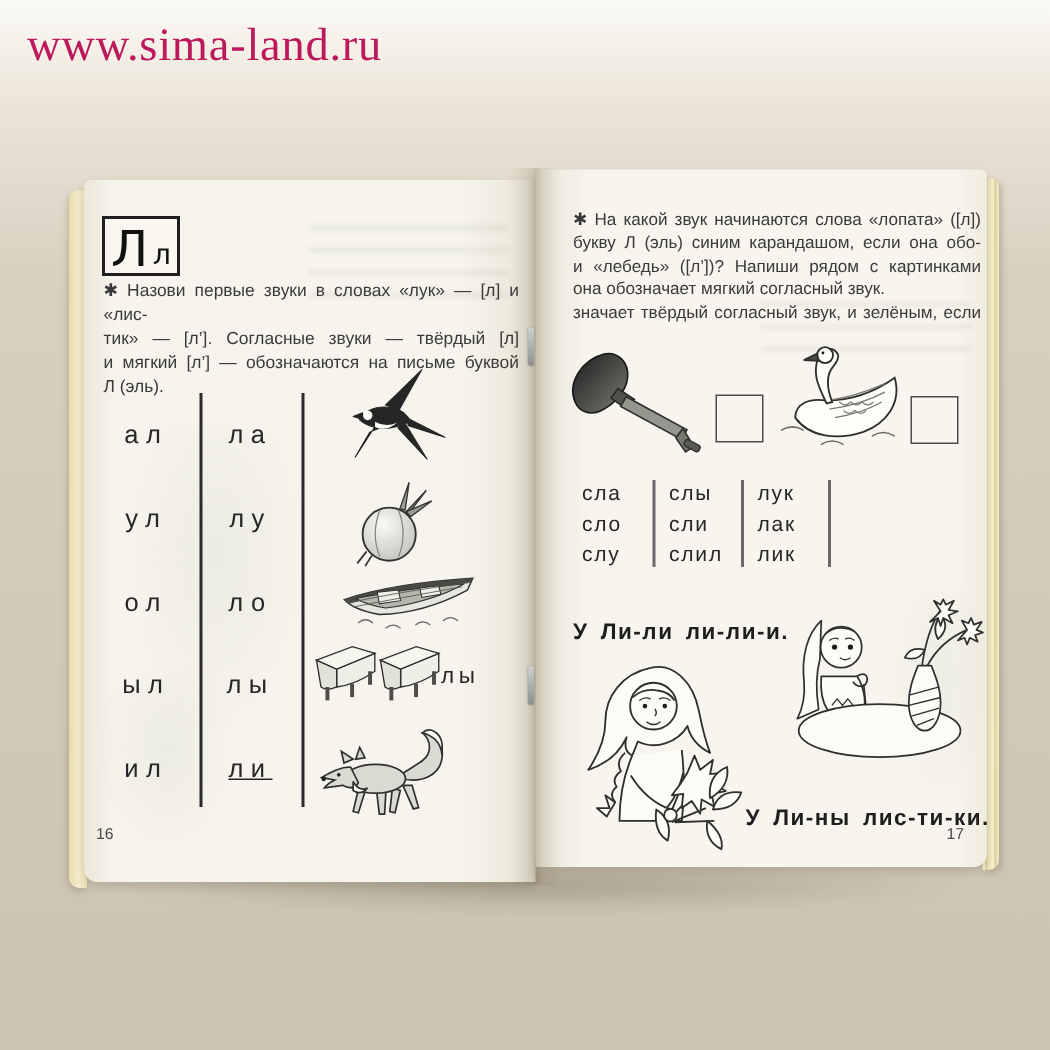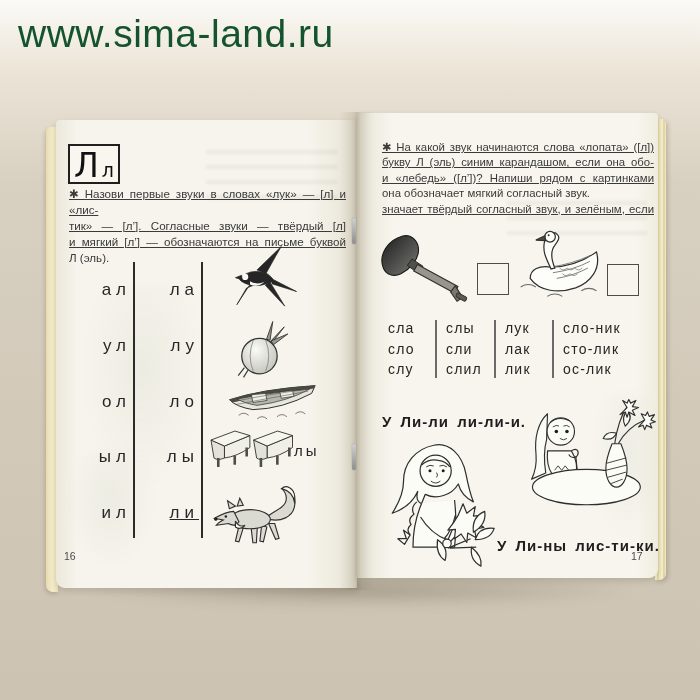--- a/index.html
+++ b/index.html
@@ -2,22 +2,22 @@
 <html><head>
 <meta charset="utf-8">
 <style>
   html,body{margin:0;padding:0;}
   body{
     width:700px;height:700px;position:relative;overflow:hidden;
     background:linear-gradient(180deg,#fbfaf7 0%,#ece5d7 10%,#d8d0c1 26%,#d2c9b9 60%,#ccc3b2 100%);
     font-family:"Liberation Sans",sans-serif;
   }
   .watermark{
-    position:absolute;left:18px;top:12px;font-size:39px;color:#14532d;
-    letter-spacing:.5px;font-family:Liberation Sans, sans-serif;
+    position:absolute;left:18px;top:12px;font-size:31px;color:#be185d;
+    letter-spacing:.5px;font-family:Liberation Serif, serif;
   }
   
   .book-shadow{
     position:absolute;left:80px;top:578px;width:560px;height:30px;
     background:radial-gradient(ellipse at 50% 40%,rgba(80,68,48,.30),rgba(80,68,48,0) 70%);
     filter:blur(5px);
   }
   .cover-edge-left{
     position:absolute;left:46px;top:127px;width:12px;height:465px;
     background:linear-gradient(90deg,#e8dcae 0%,#f4edcc 55%,#ece2b8 100%);
@@ -59,24 +59,24 @@
     position:absolute;left:12px;top:24px;width:52px;height:40px;
     border:2px solid #1f1f1f;background:#f8f6ee;display:flex;align-items:flex-end;
     justify-content:center;gap:3px;padding-bottom:3px;box-sizing:border-box;
   }
   .letter-big{font-size:33px;line-height:.82;color:#111;font-family:"DejaVu Sans",sans-serif;}
   .letter-small{font-size:19px;line-height:.9;color:#111;font-family:"DejaVu Sans",sans-serif;}
   .instr{position:absolute;color:#3a3a3a;}
   .instr-left{left:13px;top:66px;width:277px;font-size:11.6px;line-height:16px;}
   .instr-right{left:25px;top:27px;width:272px;font-size:11.4px;line-height:15.4px;}
   .iline{text-align:justify;white-space:normal;}
-  .iline.j{text-align-last:justify;text-decoration:underline;}
+  .iline.j{text-align-last:justify;}
   .vline{position:absolute;top:142px;width:2px;height:276px;background:#2b2b2b;}
   .cell{position:absolute;height:26px;line-height:26px;font-size:17px;
-    letter-spacing:5px;color:#262626;text-align:right;}
+    letter-spacing:5px;color:#262626;text-align:center;}
   .c1{left:8px;width:67px;}
   .c2{left:79px;width:64px;}
   .pic{position:absolute;}
   .note{position:absolute;left:238px;top:322px;font-size:15px;letter-spacing:3px;color:#262626;}
   .pgnum{position:absolute;font-size:10.5px;color:#4a4a4a;}
   .rcol{position:absolute;top:205px;font-size:14px;line-height:20.5px;letter-spacing:1.2px;color:#262626;}
   .rline{position:absolute;top:207px;width:1.5px;height:58px;background:#6a6a6a;}
   .answer-box{position:absolute;width:30px;height:30px;border:1.6px solid #4c4c4c;background:transparent;}
   .caption{position:absolute;font-size:15px;letter-spacing:1px;word-spacing:3px;color:#1e1e1e;white-space:nowrap;font-weight:bold;}
 </style>
@@ -245,25 +245,20 @@
       <div>сли</div>
       <div>слил</div>
     </div>
     <div class="rline" style="left:137px;"></div>
     <div class="rcol" style="left:148px;">
       <div>лук</div>
       <div>лак</div>
       <div>лик</div>
     </div>
     <div class="rline" style="left:195px;"></div>
-    <div class="rcol" style="left:206px;">
-      <div>сло-ник</div>
-      <div>сто-лик</div>
-      <div>ос-лик</div>
-    </div>
 
     <div class="caption" style="left:25px;top:300px;">У Ли-ли ли-ли-и.</div>
 
     <svg class="pic" style="left:22px;top:327px;" width="118" height="137" viewBox="0 0 125 142">
       <g stroke="#2f2f2f" stroke-width="1.3" fill="#fcfcf7" stroke-linejoin="round">
         <path d="M58,4 C38,8 26,24 26,42 C26,54 22,64 14,76 C26,72 36,64 41,53 C39,60 41,64 45,66 L49,56 C61,62 77,57 84,45 C86,53 92,60 100,64 C96,54 94,44 92,34 C88,14 74,0 58,4 Z"></path>
         <circle cx="60" cy="31" r="16.5"></circle>
         <path d="M45,25 Q53,18 63,20 Q71,21 75,27" fill="none"></path>
         <circle cx="54" cy="31" r="1.6" fill="#1d1d1d" stroke="none"></circle>
         <circle cx="68" cy="31" r="1.6" fill="#1d1d1d" stroke="none"></circle>

